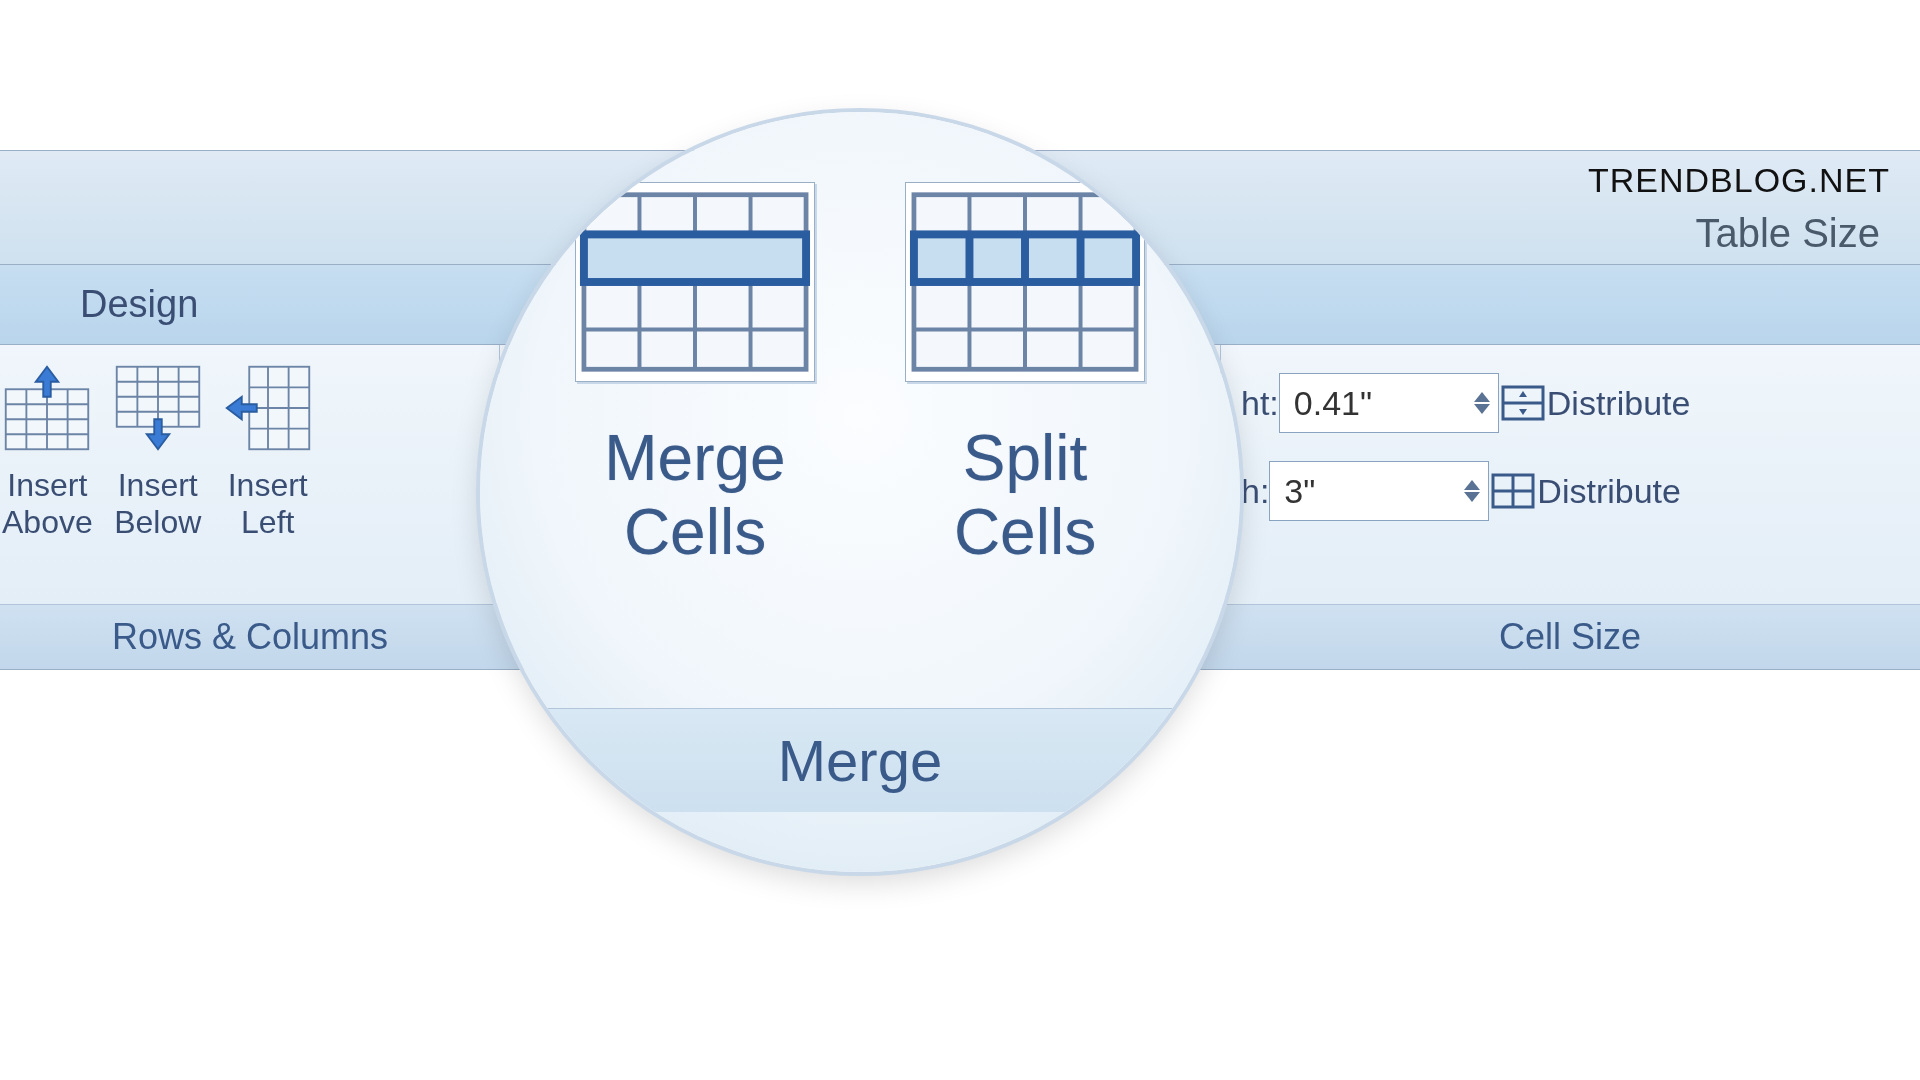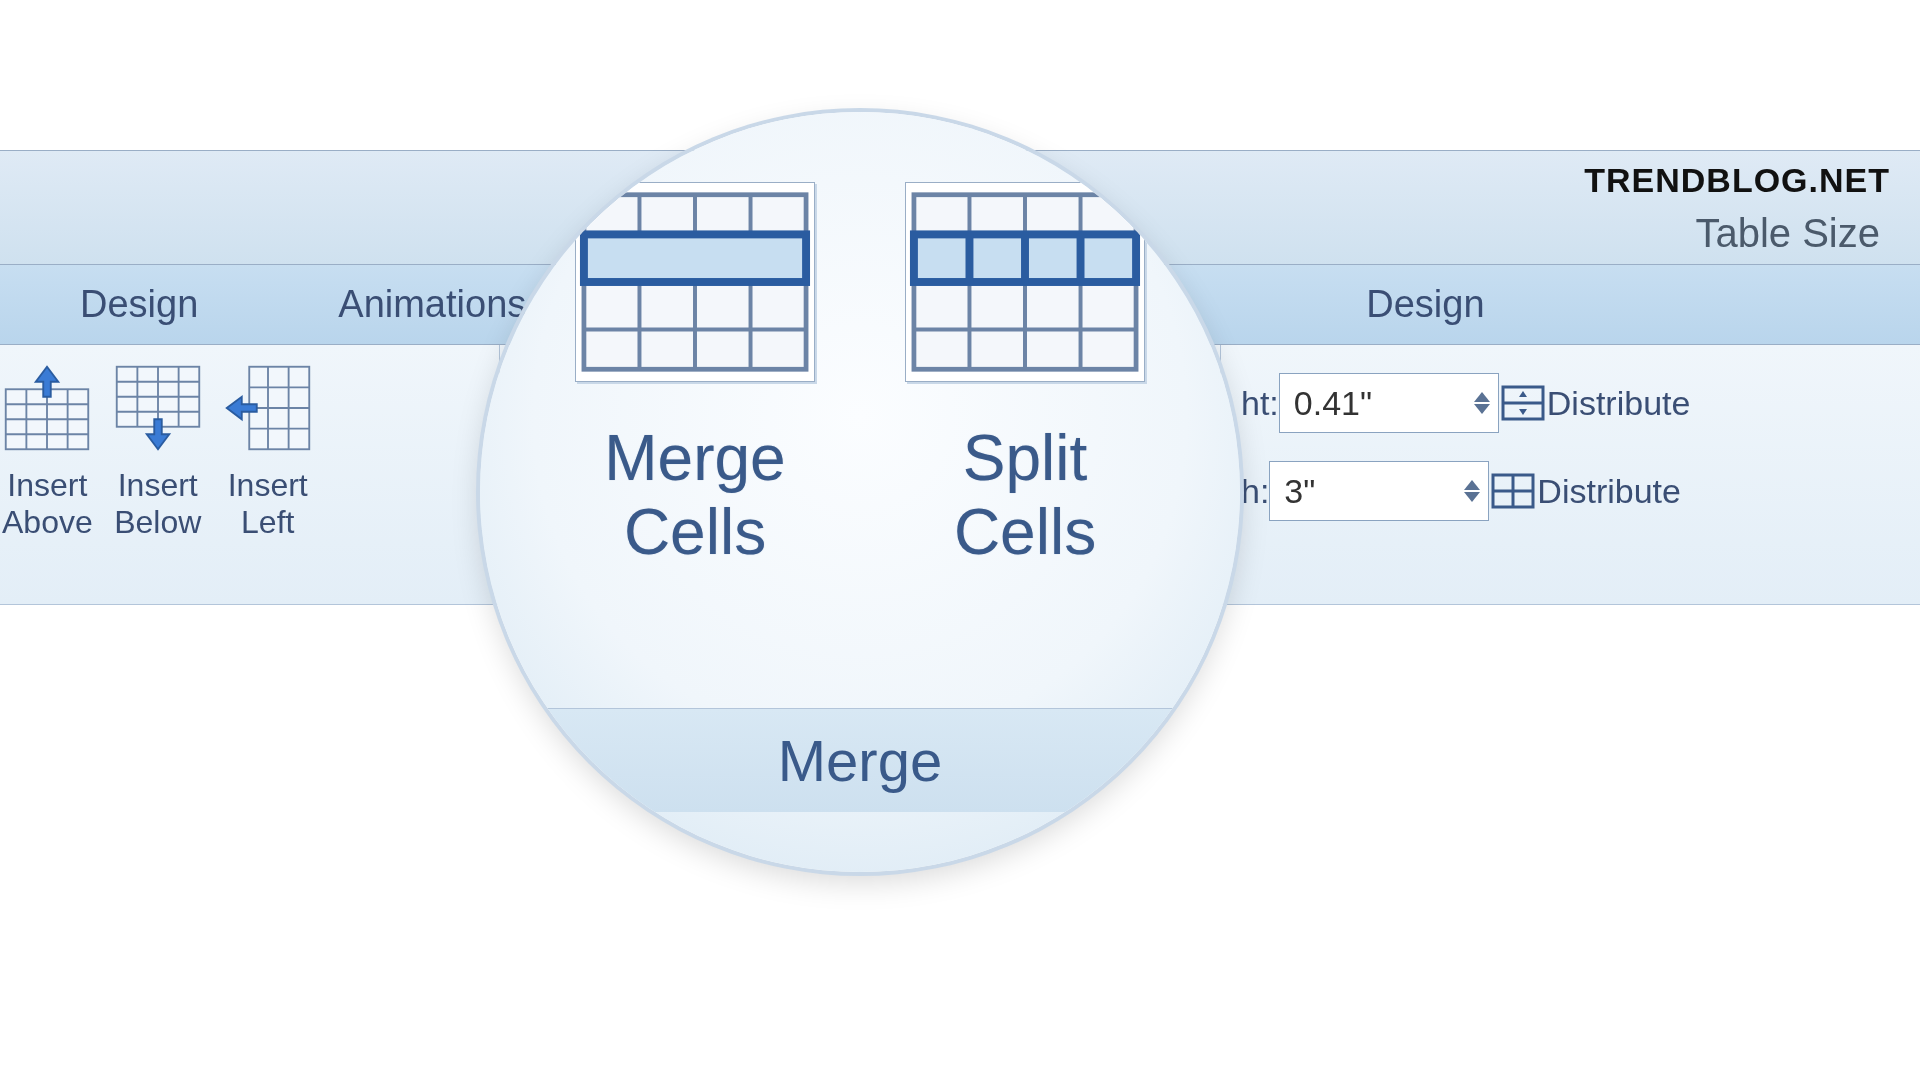--- a/index.html
+++ b/index.html
@@ -21,21 +21,21 @@
     background: linear-gradient(#dfeaf5, #cfe1ef);
     border-top: 1px solid #9aaec6;
     border-bottom: 1px solid #9aaec6;
   }
   .table-tools-label {
     position: absolute; right: 40px; top: 60px;
     font-size: 40px; color: #4b5a6b;
   }
   .watermark {
     position: absolute; right: 30px; top: 10px;
-    font-size: 34px; font-weight: 700; color: #111;
+    font-size: 34px; font-weight: 400; color: #111;
     letter-spacing: 1px;
     margin-left: 40px;
   }
 
   .tabs-strip {
     position: absolute; left:0; top:115px; width:1920px; height:80px;
     background: linear-gradient(#c7def1, #b9d5ec);
     border-bottom: 1px solid #9aaec6;
     display: flex;
     align-items: center;
@@ -142,21 +142,20 @@
 
   <div class="ribbon-area">
 
     <div class="title-strip">
       <div class="watermark">TRENDBLOG.NET</div>
       <div class="table-tools-label">Table Size</div>
     </div>
 
     <div class="tabs-strip">
       <div class="tab" style="margin-left:40px;">Design</div>
-      <div class="tab" style="margin-left:60px;">Animations</div>
       <div style="flex:0 0 700px;"></div>
       <div class="tab" style="margin-left:60px;">Design</div>
     </div>
 
     <div class="commands-strip">
 
       <div style="display:flex; width:500px; border-right:1px solid #b3c5da;">
         <div class="cmd">
           <svg class="ic" viewBox="0 0 48 48">
             <rect x="2" y="14" width="44" height="32" fill="#f2f7fc" stroke="#6c84a6"></rect>
@@ -232,20 +231,25 @@
           <svg class="dist-ic" viewBox="0 0 24 24">
             <rect x="2" y="4" width="20" height="16" fill="none" stroke="#3a5a8a" stroke-width="1.5"></rect>
             <line x1="12" y1="4" x2="12" y2="20" stroke="#3a5a8a" stroke-width="1.5"></line>
             <line x1="2" y1="12" x2="22" y2="12" stroke="#3a5a8a" stroke-width="1.5"></line>
           </svg>
           <span>Distribute</span>
         </div>
       </div>
     </div>
 
+    <div class="group-label-strip">
+      <div class="group-label" style="width:500px;">Rows &amp; Columns</div>
+      <div style="flex:0 0 720px;"></div>
+      <div class="group-label" style="flex:1;">Cell Size</div>
+    </div>
   </div>
 
   <div class="mag">
     <div class="mag-inner">
       <div class="mag-btns">
         <div class="magbtn">
           <svg class="big-ic" viewBox="0 0 60 48">
             <rect x="2" y="2" width="56" height="44" fill="#f4f7fb" stroke="#6c84a6" stroke-width="1.2"></rect>
             <line x1="2" y1="12" x2="58" y2="12" stroke="#6c84a6"></line>
             <line x1="2" y1="24" x2="58" y2="24" stroke="#6c84a6"></line>

